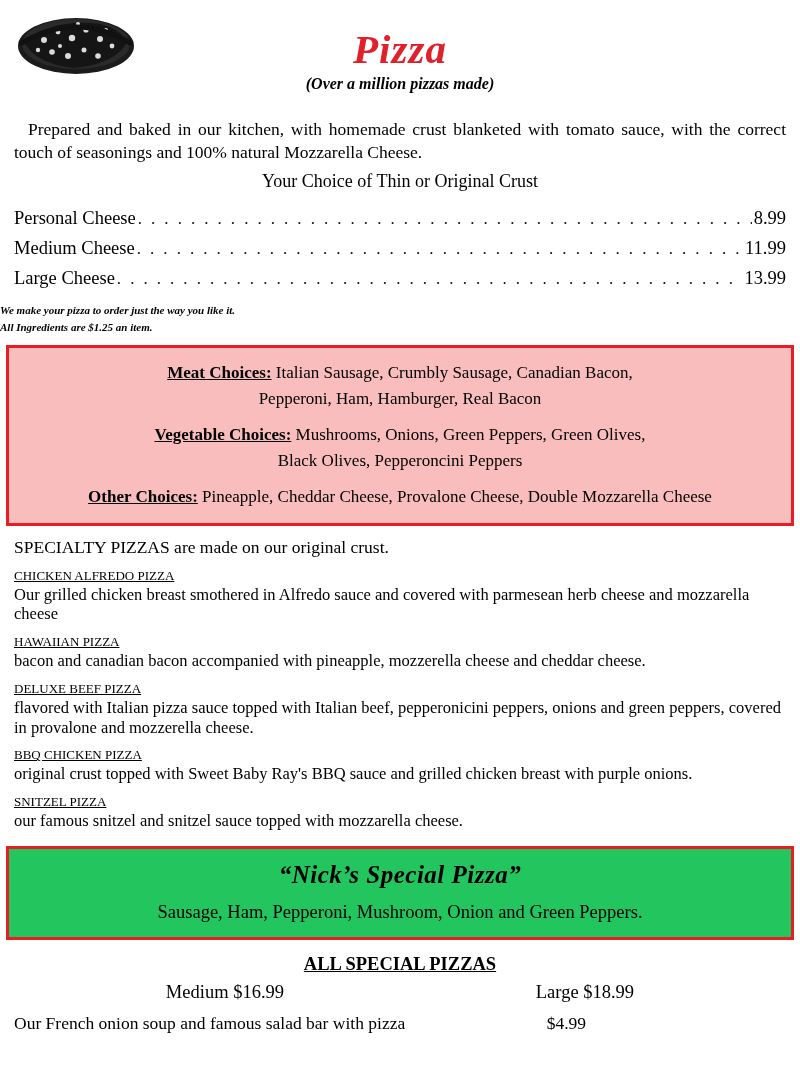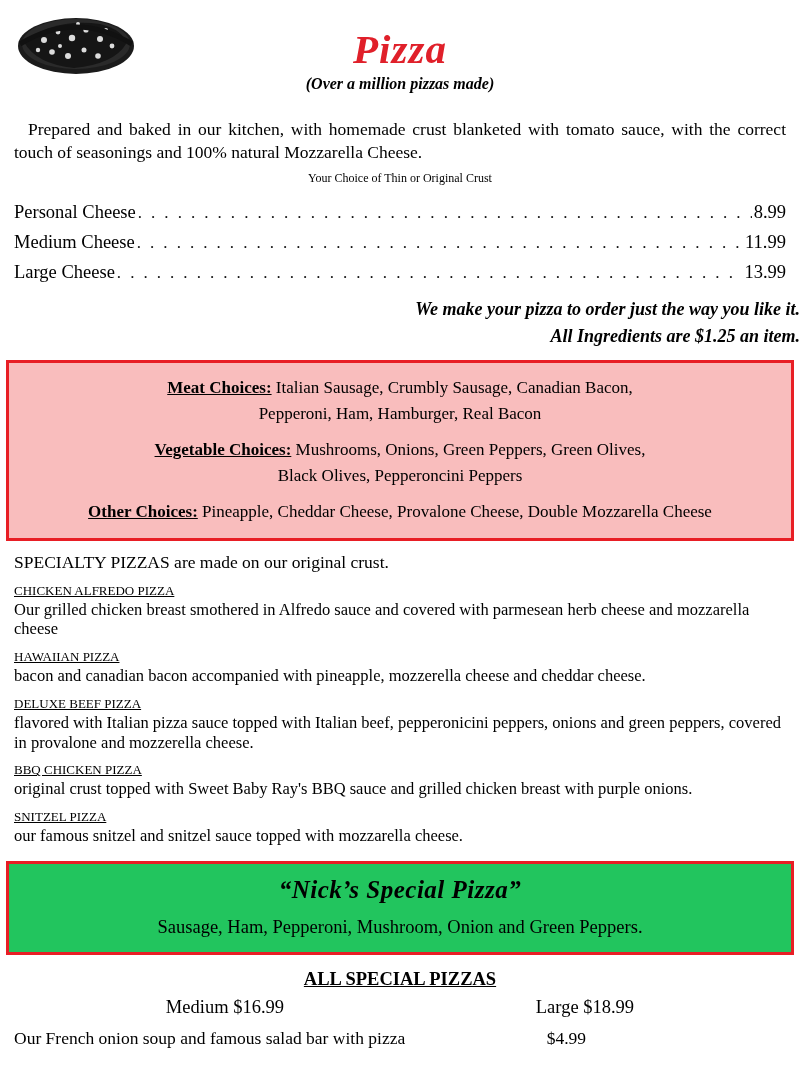--- a/index.html
+++ b/index.html
@@ -57,21 +57,21 @@
   
   .intro {
     font-size: 17.5px;
     line-height: 1.32;
     padding: 6px 14px 0 14px;
     text-align: justify;
     text-indent: 14px;
   }
   .crust-choice {
     text-align: center;
-    font-size: 12px;
+    font-size: 18px;
     margin-top: 7px;
   }
 
   
   .pricelist {
     margin-top: 12px;
     padding: 0 14px;
   }
   .price-row {
     display: flex;
@@ -86,24 +86,24 @@
     overflow: hidden;
     white-space: nowrap;
     margin: 0 2px;
     letter-spacing: 2.4px;
     font-size: 17px;
     color: #111;
   }
   .price-val { flex: 0 0 auto; }
 
   .tagline {
-    text-align: right;
+    text-align: left;
     font-style: italic;
     font-weight: bold;
-    font-size: 18px;
+    font-size: 11px;
     line-height: 1.5;
     margin-top: 8px;
   }
 
   
   .ingredient-box {
     margin: 10px 6px 0 6px;
     border: 3px solid #e81e25;
     background: #f9bdbd;
     padding: 12px 10px 13px 10px;

